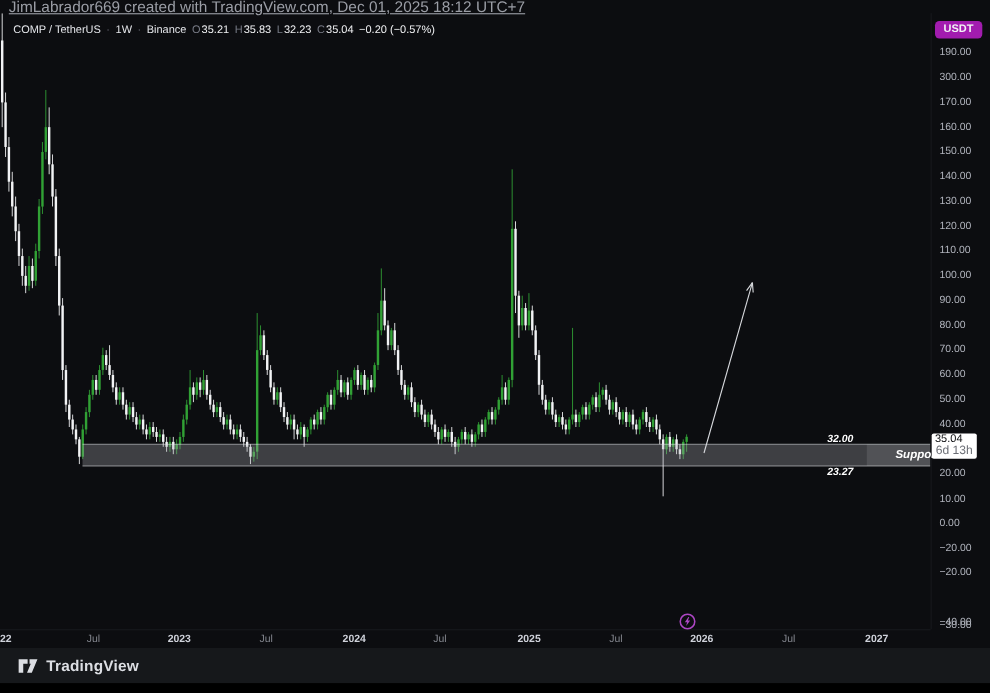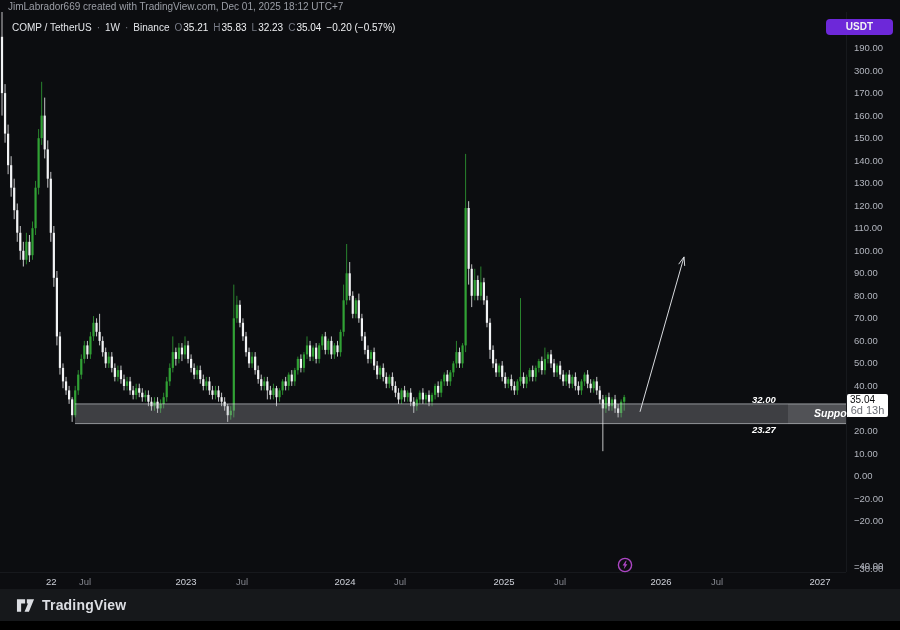--- a/index.html
+++ b/index.html
@@ -9,39 +9,39 @@
     background:#000;
     position:relative;
     overflow:hidden;
     color:#d1d4dc;
   }
   #stage { position:absolute; inset:0; background:#0c0d10; }
 
   
   .attribution {
     position:absolute; left:8px; top:1px; height:11px;
-    font-size:10px; line-height:11px; color:#9b9ea6; white-space:nowrap; z-index:6;
+    font-size:14px; line-height:11px; color:#9b9ea6; white-space:nowrap; z-index:6;text-decoration:underline;
   }
 
   
   .legend {
     position:absolute; left:12px; top:21px; height:13px; z-index:6;
     display:flex; align-items:center; gap:5px;
     font-size:10px; line-height:13px; white-space:nowrap;
   }
   .legend .sym { color:#e4e6ea; }
   .legend .dim { color:#787b86; }
   .legend .val { color:#f0f1f3;text-align:center; }
   .legend .pair { display:flex; gap:1px; }
 
   
   .currency-btn {
     position:absolute; right:7px; top:19px; z-index:6;
-    background:#6d28d9; color:#f2f3f5; font-size:10px; font-weight:bold;
-    padding:3px 20px; border-radius:4px; line-height:10px; cursor:pointer;
+    background:#a21caf; color:#f2f3f5; font-size:10px; font-weight:bold;
+    padding:3px 8px; border-radius:4px; line-height:10px; cursor:pointer;
   }
 
   
   .pane { position:absolute; left:0; top:12px; width:846px; height:560px; overflow:hidden; }
   .pane svg { display:block; }
 
   
   .price-axis {
     position:absolute; left:846px; top:12px; width:54px; height:560px;
     border-left:1px solid #17191d; cursor:ns-resize;
@@ -55,21 +55,21 @@
   }
   .price-label .p { color:#0b0c0e; font-size:10px; line-height:10px; }
   .price-label .cd { color:#6a6d74; font-size:11px; line-height:9px; margin-top:1px;text-align:center; }
 
   
   .time-axis {
     position:absolute; left:0; top:572px; width:846px; height:17px;
     border-top:1px solid #17191d; cursor:ew-resize;
   }
   .ttick { position:absolute; top:3px; font-size:9.5px; line-height:12px; transform:translateX(-50%); }
-  .ttick.major { color:#cfd2da; font-weight:normal;padding-left:46px; }
+  .ttick.major { color:#cfd2da; font-weight:bold; }
   .ttick.minor { color:#84878f; }
   .ttick.edge { transform:none; }
 
   
   .zone-label {
     position:absolute; z-index:4; color:#ffffff; font-weight:bold; font-style:italic;
     font-size:9.5px; line-height:10px;
   }
   .zone-label.top { left:752px; top:395px; }
   .zone-label.bottom { left:752px; top:425px; }

